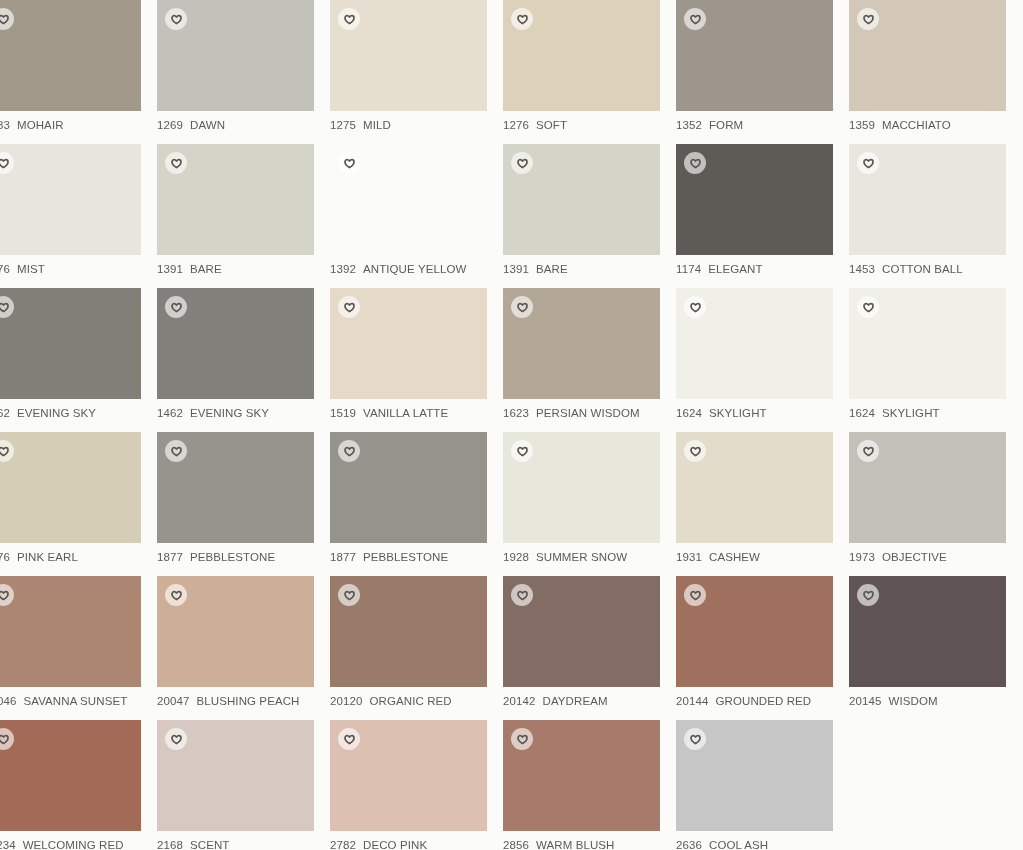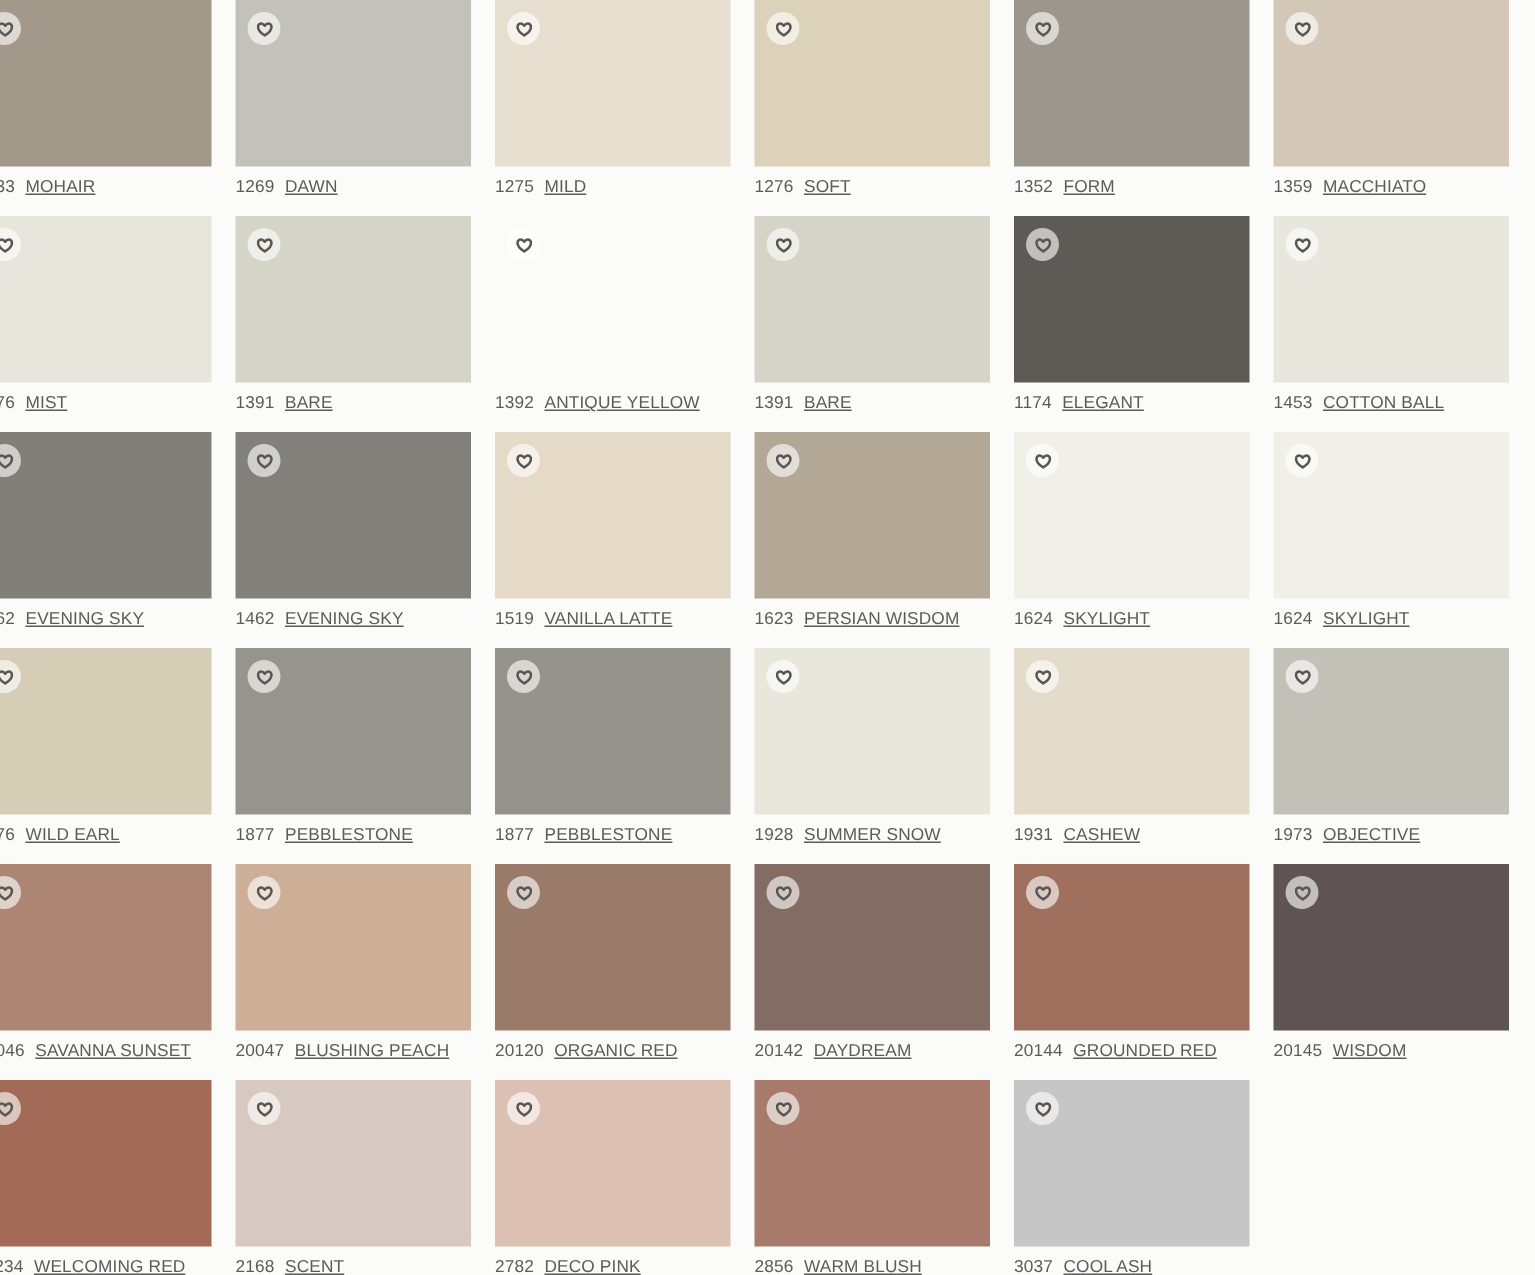--- a/index.html
+++ b/index.html
@@ -79,21 +79,20 @@
     color: #5b5b5b;
     letter-spacing: 0.1px;
     white-space: nowrap;
   }
   .swatch-code {
     color: #5b5b5b;
   }
   .swatch-name {
     color: #5b5b5b;
     margin-left: 7px;
-    text-decoration: underline;
   }
 </style>
 </head>
 <body>
 
 <div id="swatch-grid">
     <div class="swatch-cell">
       <div class="swatch-chip" style="background: rgb(163, 153, 139);">
         <button class="fav-button">
           <svg viewBox="0 0 11 11">
@@ -274,21 +273,21 @@
       <div class="swatch-label"><span class="swatch-code">1624</span><span class="swatch-name">SKYLIGHT</span></div>
     </div>
     <div class="swatch-cell">
       <div class="swatch-chip" style="background: rgb(213, 205, 182);">
         <button class="fav-button">
           <svg viewBox="0 0 11 11">
             <path d="M5.5 9.6 C5.5 9.6 1 6.9 1 4.0 C1 2.6 2.05 1.7 3.2 1.7 C4.05 1.7 4.8 2.2 5.5 3.1 C6.2 2.2 6.95 1.7 7.8 1.7 C8.95 1.7 10 2.6 10 4.0 C10 6.9 5.5 9.6 5.5 9.6 Z"></path>
           </svg>
         </button>
       </div>
-      <div class="swatch-label"><span class="swatch-code">1876</span><span class="swatch-name">WILD EARL</span></div>
+      <div class="swatch-label"><span class="swatch-code">1876</span><span class="swatch-name">PINK EARL</span></div>
     </div>
     <div class="swatch-cell">
       <div class="swatch-chip" style="background: rgb(150, 148, 140);">
         <button class="fav-button">
           <svg viewBox="0 0 11 11">
             <path d="M5.5 9.6 C5.5 9.6 1 6.9 1 4.0 C1 2.6 2.05 1.7 3.2 1.7 C4.05 1.7 4.8 2.2 5.5 3.1 C6.2 2.2 6.95 1.7 7.8 1.7 C8.95 1.7 10 2.6 10 4.0 C10 6.9 5.5 9.6 5.5 9.6 Z"></path>
           </svg>
         </button>
       </div>
       <div class="swatch-label"><span class="swatch-code">1877</span><span class="swatch-name">PEBBLESTONE</span></div>
@@ -434,15 +433,15 @@
       <div class="swatch-label"><span class="swatch-code">2856</span><span class="swatch-name">WARM BLUSH</span></div>
     </div>
     <div class="swatch-cell">
       <div class="swatch-chip" style="background: rgb(198, 198, 198);">
         <button class="fav-button">
           <svg viewBox="0 0 11 11">
             <path d="M5.5 9.6 C5.5 9.6 1 6.9 1 4.0 C1 2.6 2.05 1.7 3.2 1.7 C4.05 1.7 4.8 2.2 5.5 3.1 C6.2 2.2 6.95 1.7 7.8 1.7 C8.95 1.7 10 2.6 10 4.0 C10 6.9 5.5 9.6 5.5 9.6 Z"></path>
           </svg>
         </button>
       </div>
-      <div class="swatch-label"><span class="swatch-code">3037</span><span class="swatch-name">COOL ASH</span></div>
+      <div class="swatch-label"><span class="swatch-code">2636</span><span class="swatch-name">COOL ASH</span></div>
     </div>
   </div>
 
 </body></html>

